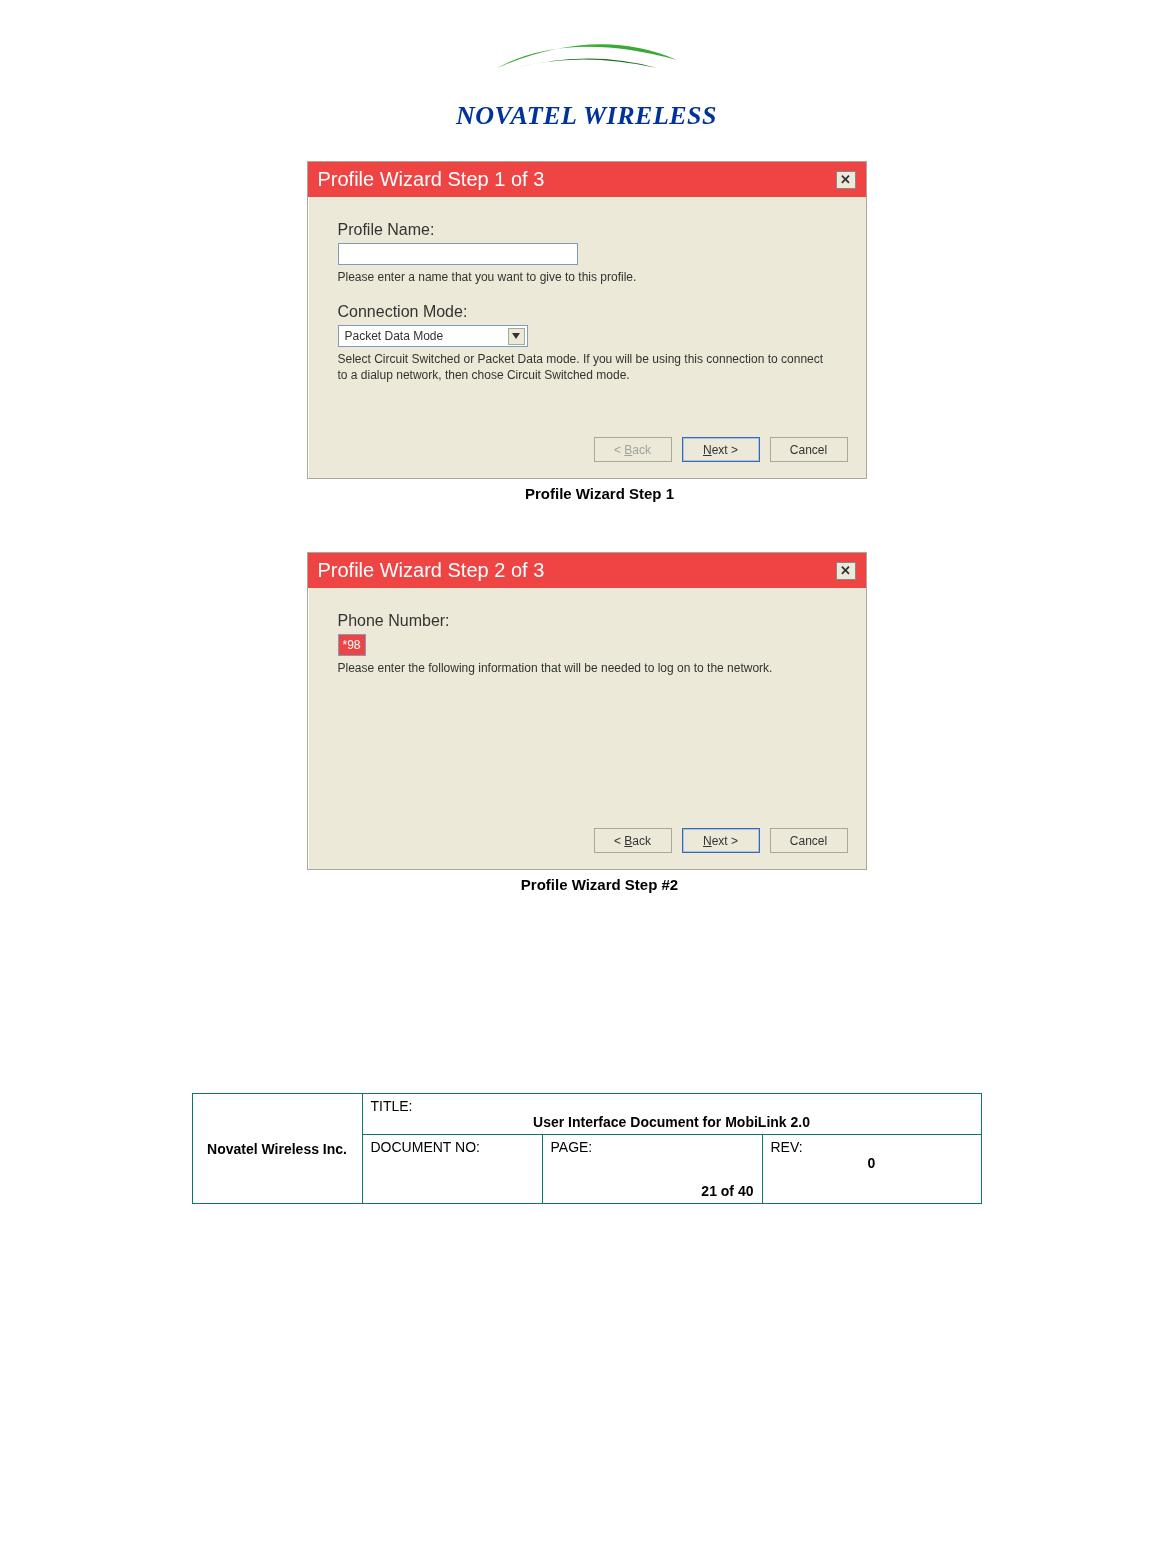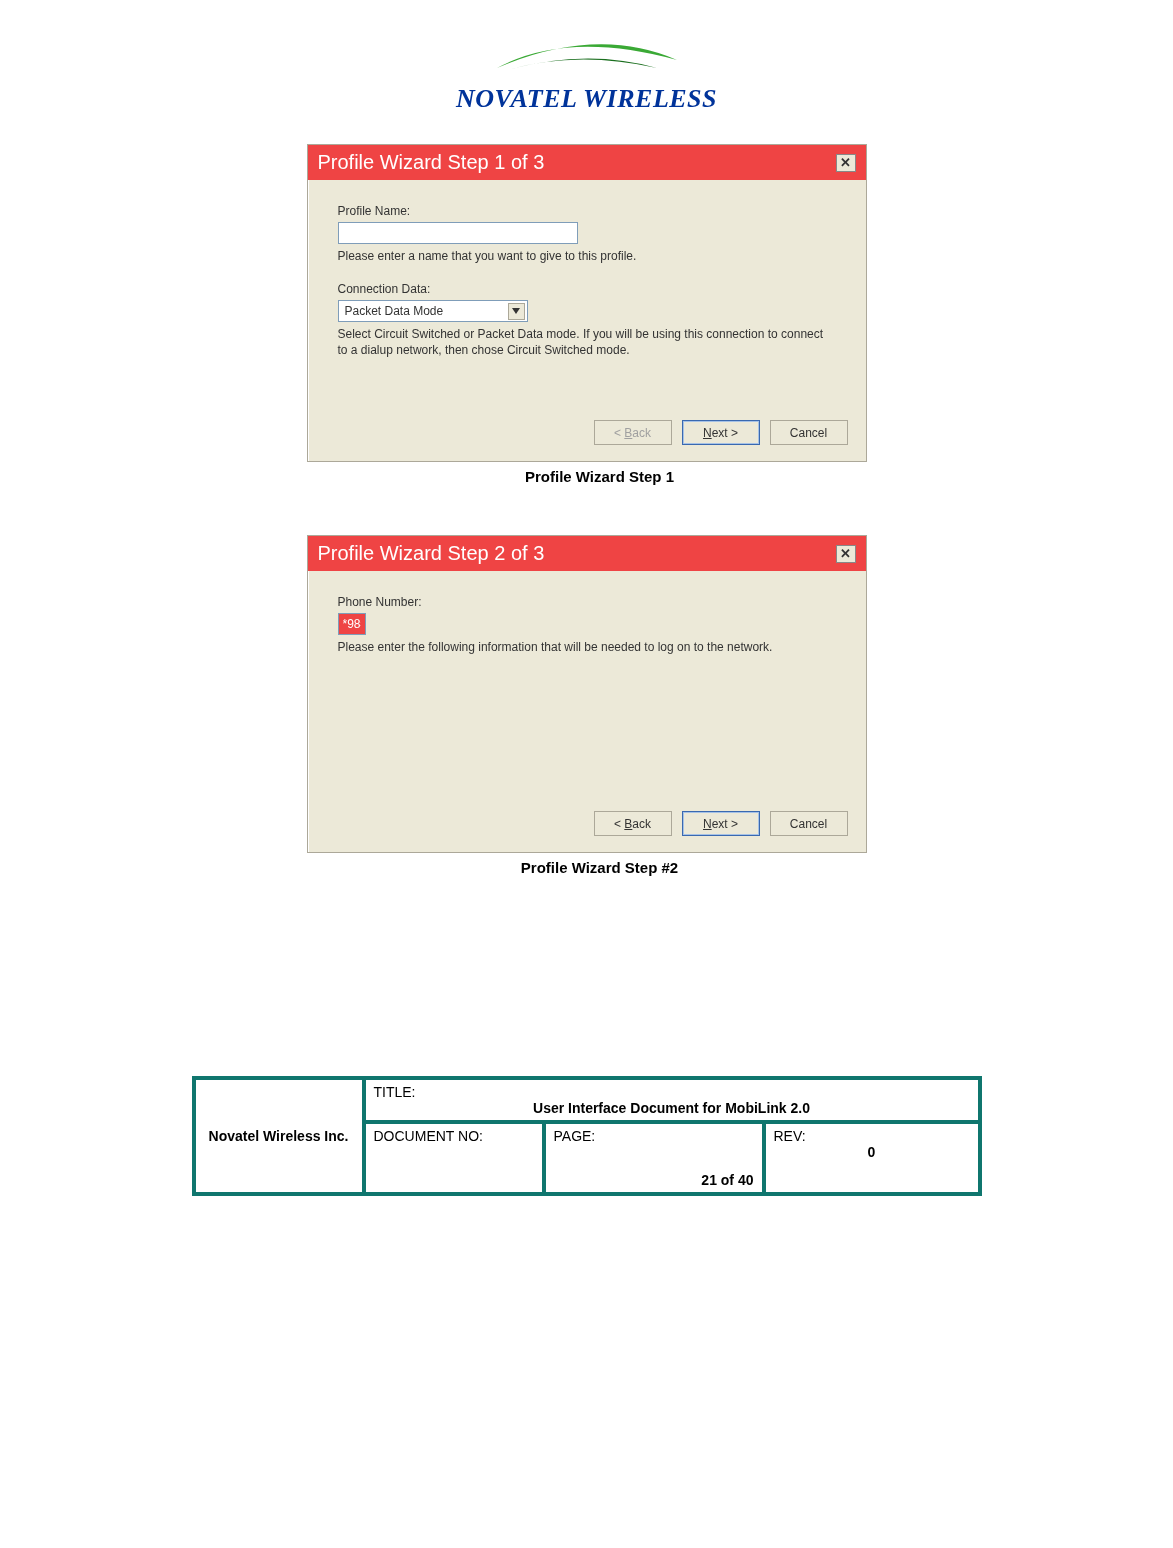--- a/index.html
+++ b/index.html
@@ -21,21 +21,21 @@
     position: relative;
   }
   .logo-swoosh svg { display:block; margin:0 auto;}
   .logo-text {
     font-family: Georgia, 'Times New Roman', serif;
     font-weight: bold;
     font-style: italic;
     font-size: 26px;
     color: #00339a;
     letter-spacing: 0.5px;
-    margin-top: 4px;
+    margin-top: 21px;
   }
   .dialog {
     width: 560px;
     margin: 0 auto;
     background: #ece9d8;
     border: 1px solid #aca899;
     box-shadow: 1px 1px 0 #fff inset;
     position: relative;
   }
   .dialog .titlebar {
@@ -62,21 +62,21 @@
     color: #333;
     cursor: pointer;
   }
   .dialog-body {
     padding: 24px 30px 10px 30px;
     font-family: Tahoma, Arial, sans-serif;
     font-size: 12px;
     color: #333;
     min-height: 230px;
   }
-  .form-label { font-size: 12px; color: #333; margin-bottom: 4px; display:block;}
+  .form-label { font-size: 16px; color: #333; margin-bottom: 4px; display:block;}
   .text-input {
     width: 240px;
     height: 22px;
     border: 1px solid #7f9db9;
     background: #fff;
     padding: 2px 4px;
     font-size: 12px;
     font-family: Tahoma, Arial, sans-serif;
   }
   .text-input.sel {
@@ -147,21 +147,21 @@
   .underline { text-decoration: underline; }
 
   .footer-table {
     width: 790px;
     margin: 200px auto 0 auto;
     border-collapse: collapse;
     font-family: Arial, sans-serif;
     font-size: 14px;
   }
   .footer-table td {
-    border: 4px solid #0f766e;
+    border: 1px solid #0f766e;
     padding: 4px 8px;
     vertical-align: top;
   }
   .footer-table .company {
     font-weight: bold;
     text-align: center;
     vertical-align: middle;
     width: 170px;
   }
   .footer-table .title-val {
@@ -191,21 +191,21 @@
       <span>✕</span>
     </div>
   </div>
   <div class="dialog-body">
     <label class="form-label">Profile Name:</label>
     <input class="text-input" type="text" value="" style="">
     <div class="hint">Please enter a name that you want to give to this profile.</div>
 
     <div class="section-gap"></div>
 
-    <label class="form-label">Connection Data:</label>
+    <label class="form-label">Connection Mode:</label>
     <div class="select-wrap">
       <div class="select-box">
         <span>Packet Data Mode</span>
         <div class="dropdown-btn">
           <svg width="8" height="6" viewBox="0 0 8 6">
               <path d="M0 0 L8 0 L4 6 Z" fill="#333"></path>
             </svg>
         </div>
       </div>
     </div>

